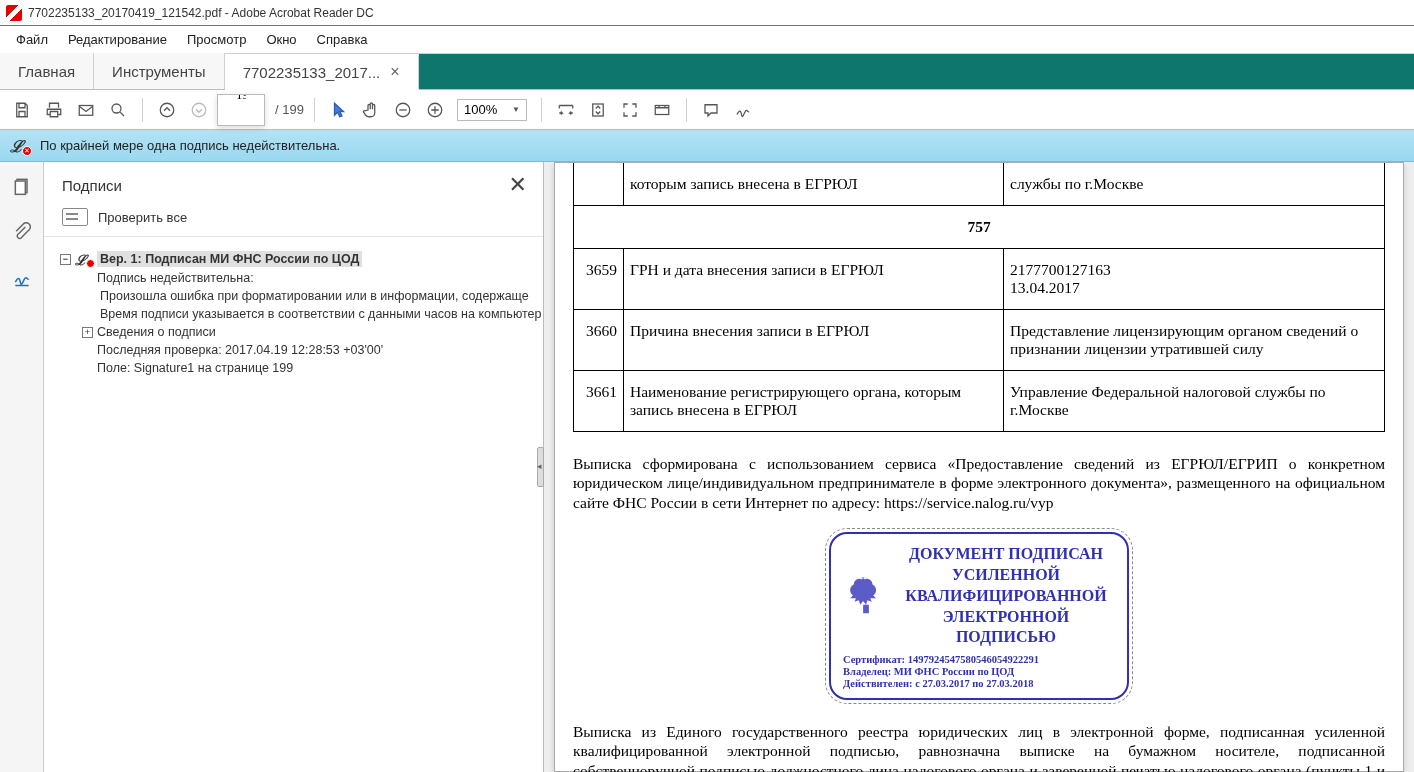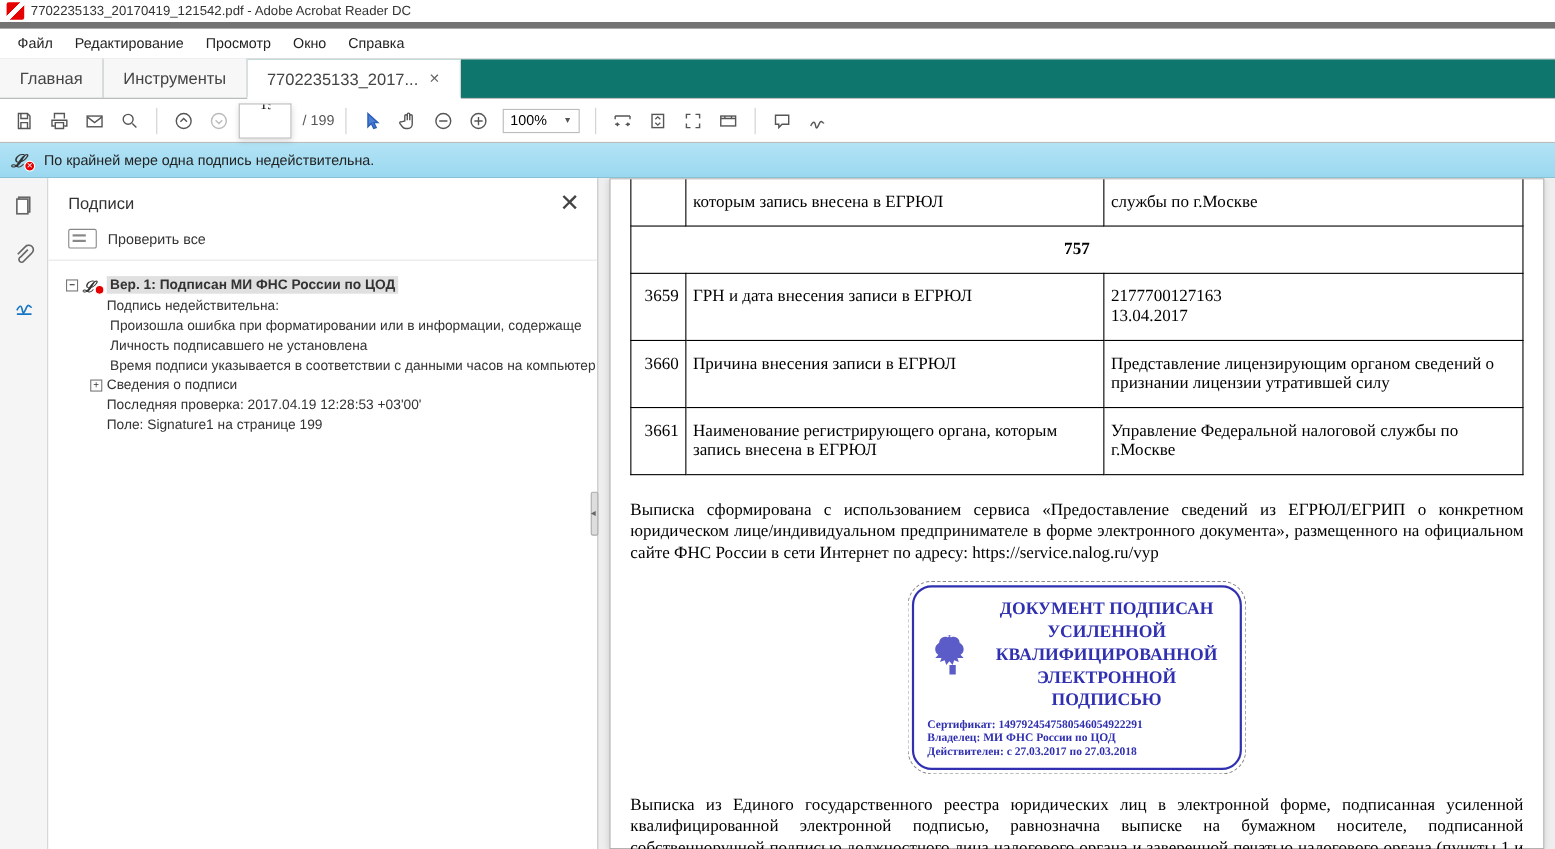--- a/index.html
+++ b/index.html
@@ -1,17 +1,17 @@
 <!DOCTYPE html>
 <html><head>
 <meta charset="utf-8">
 <style>
 * { margin: 0; padding: 0; box-sizing: border-box; }
 body { font-family: "Segoe UI", Tahoma, sans-serif; font-size: 12px; background: #fff; overflow: hidden; width: 1414px; height: 772px; }
-.titlebar { height: 26px; background: #fff; display: flex; align-items: center; padding-left: 6px; gap: 6px; border-bottom: 6px solid #737373;}
+.titlebar { height: 26px; background: #fff; display: flex; align-items: center; padding-left: 6px; gap: 6px; border-bottom: 1px solid #737373;}
 .titlebar-icon { width: 16px; height: 16px; background: linear-gradient(135deg, #e60000 40%, #fff 40%, #fff 60%, #e60000 60%); border-radius: 2px;}
 .titlebar-text { font-size: 12px; color: #333; }
 .menubar { height: 28px; display: flex; align-items: center; padding: 0 8px; gap: 4px; border-bottom: 1px solid #d0d0d0;}
 .menubar span { padding: 4px 8px; cursor: default; font-size: 13px; color: #222; }
 .tabbar { height: 36px; background: #0f766e; display: flex; align-items: flex-end; border-bottom: 1px solid #bcbcbc;}
 .tabbar .tab { height: 36px; padding: 0 18px; display: flex; align-items: center; font-size: 15px; color: #444; border-right: 1px solid #d0d0d0; background: #f7f7f7; cursor: default;}
 .tabbar .tab.active { background: #fff; border-top: 2px solid transparent; border-bottom: 2px solid #fff; position: relative; top: 1px;}
 .tabbar .tab .close { margin-left: 10px; font-size: 16px; color: #666; }
 .toolbar { height: 40px; border-bottom: 1px solid #bcbcbc; display: flex; align-items: center; padding: 0 8px; gap: 4px;}
 .toolbar .sep { width: 1px; height: 24px; background: #d0d0d0; margin: 0 6px;}
@@ -247,23 +247,20 @@
       <div class="tree-children">
         <div class="tree-row">
           <span class="spacer"></span>
           <span>Подпись недействительна:</span>
         </div>
         <div class="tree-children2">
           <div class="tree-row">
               <span>Произошла ошибка при форматировании или в информации, содержаще</span>
             </div>
           <div class="tree-row">
-              <span>Личность подписавшего не установлена</span>
-            </div>
-          <div class="tree-row">
               <span>Время подписи указывается в соответствии с данными часов на компьютер</span>
             </div>
         </div>
         <div class="tree-row">
           <span class="tog">+</span>
           <span>Сведения о подписи</span>
         </div>
         <div class="tree-row">
           <span class="spacer"></span>
           <span>Последняя проверка: 2017.04.19 12:28:53 +03'00'</span>

